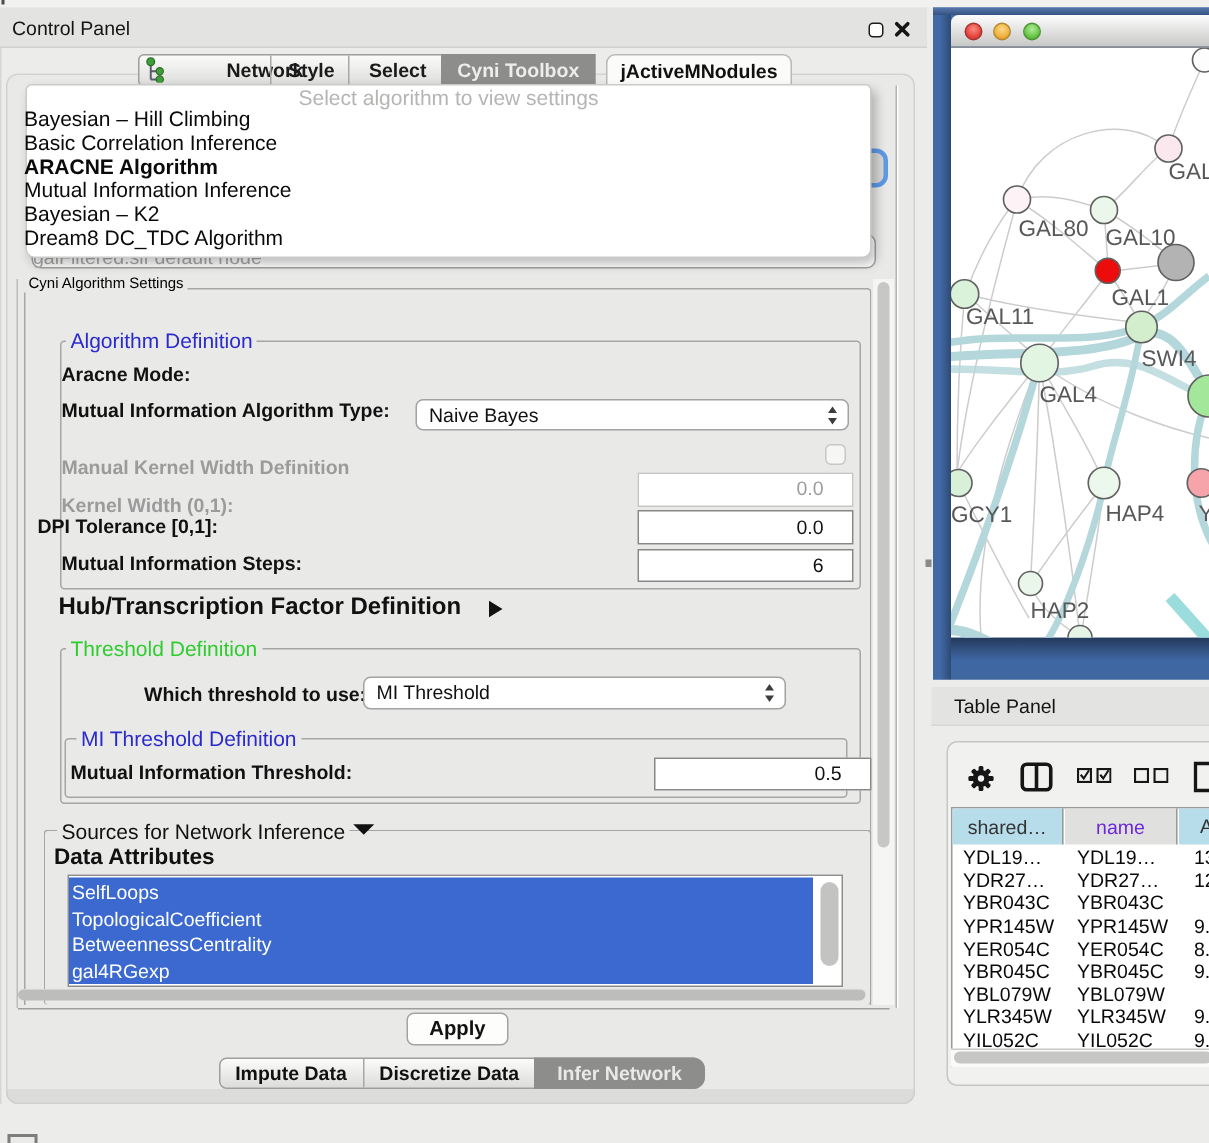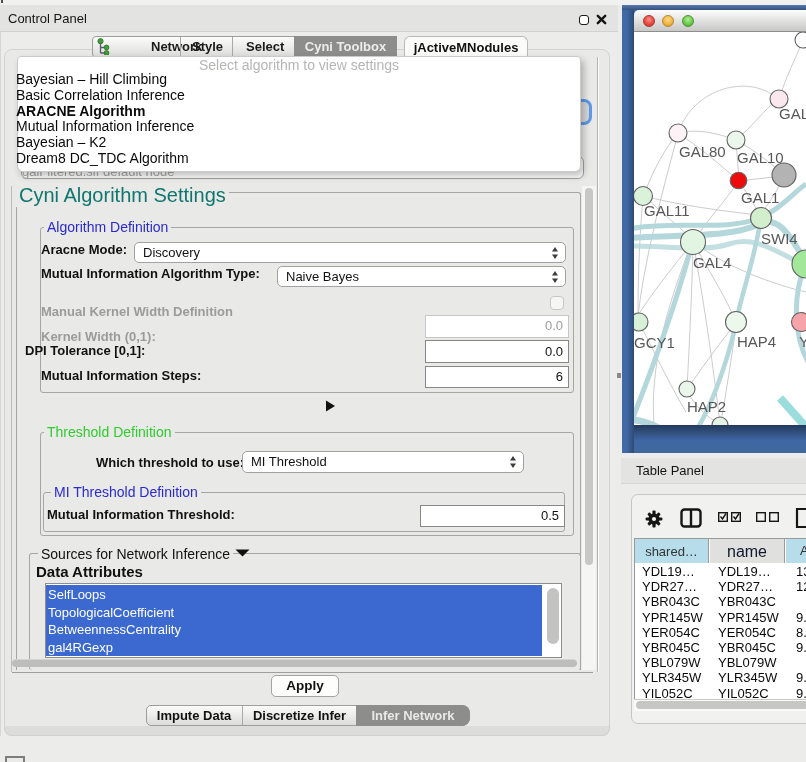--- a/index.html
+++ b/index.html
@@ -6,21 +6,21 @@
 html,body { width:806px; height:762px; overflow:hidden; background:#ececeb;
   font-family:"Liberation Sans", sans-serif; }
 .abs { position:absolute; }
 #stage { position:relative; width:806px; height:762px; overflow:hidden; }
 .lbl { position:absolute; font-size:13px; font-weight:bold; color:#111; white-space:nowrap; }
 .dis { color:#9b9b9b;margin-top:12px; }
 .combo { position:absolute; background:#fff; border:1px solid #a2a2a1; border-radius:5px;
   font-size:13px; color:#111; line-height:20px; padding-left:8px; white-space:nowrap; }
 .combo .arr { position:absolute; right:6px; top:3px; width:8px; height:14px; }
 .field { position:absolute; background:#fff; border:1px solid #4e4e4e; font-size:13px;
-  color:#111; text-align:right; padding-right:5px; line-height:20px; }
+  color:#111; text-align:right; padding-right:19px; line-height:20px; }
 .grp { position:absolute; border:1px solid #a6a6a5; border-radius:3px; }
 .grplbl { position:absolute; font-size:13px; background:#e9e9e8; padding:0 3px; white-space:nowrap; }
 </style>
 </head>
 <body>
 <div id="stage">
 
 <div class="abs" style="left:0;top:0;width:806px;height:5px;background:#f1f1f0;"></div>
 <div class="abs" style="left:1px;top:0;width:2px;height:3px;background:#4c4c4c;"></div>
 
@@ -55,66 +55,63 @@
 <div class="abs" style="left:21px;top:156px;width:563px;height:23px;background:#fff;border:1px solid #a2a2a1;border-radius:6px;"></div>
 <div class="abs" style="left:22px;top:164px;font-size:13px;color:#a9a9a8;white-space:nowrap;">galFiltered.sif default node</div>
 <div class="abs" style="left:597px;top:57px;width:1px;height:615px;background:#b3b3b2;"></div>
 <div class="abs" style="left:598px;top:57px;width:1px;height:615px;background:#fdfdfc;"></div>
 
 <div class="abs" style="left:11px;top:186px;width:1px;height:486px;background:#bcbcbb;"></div>
 <div class="abs" style="left:582px;top:186px;width:14px;height:484px;background:#f5f5f4;"></div>
 <div class="abs" style="left:585px;top:188px;width:8px;height:377px;background:#c7c7c6;border-radius:4px;"></div>
 
 <div class="grp" style="left:16px;top:192px;width:565px;height:478px;border-bottom:none;border-radius:3px 3px 0 0;"></div>
-<div class="grplbl" style="left:16px;top:184px;font-size:20px;color:#0f766e;">Cyni Algorithm Settings</div>
+<div class="grplbl" style="left:16px;top:184px;font-size:10px;color:#000000;">Cyni Algorithm Settings</div>
 
 <div class="grp" style="left:40px;top:227px;width:534px;height:166px;"></div>
 <div class="grplbl" style="left:44px;top:219px;font-size:14px;color:#2a2ace;">Algorithm Definition</div>
 
 <div class="lbl" style="left:41px;top:242px;">Aracne Mode:</div>
-<div class="combo" style="left:134px;top:242px;width:432px;height:21px;">Discovery<svg class="arr" width="8" height="14" viewBox="0 0 8 14">
-        <path d="M4 1 L7 5.4 L1 5.4 Z" fill="#3c3c3c"></path>
-        <path d="M4 13 L7 8.6 L1 8.6 Z" fill="#3c3c3c"></path>
-      </svg></div>
 
 <div class="lbl" style="left:41px;top:266px;">Mutual Information Algorithm Type:</div>
 <div class="combo" style="left:277px;top:266px;width:289px;height:21px;">Naive Bayes<svg class="arr" width="8" height="14" viewBox="0 0 8 14">
         <path d="M4 1 L7 5.4 L1 5.4 Z" fill="#3c3c3c"></path>
         <path d="M4 13 L7 8.6 L1 8.6 Z" fill="#3c3c3c"></path>
       </svg></div>
 
 <div class="lbl dis" style="left:41px;top:292px;">Manual Kernel Width Definition</div>
 <div class="abs" style="left:550px;top:296px;width:14px;height:14px;background:#f6f6f5;border:1px solid #c7c7c6;border-radius:4px;"></div>
 
 <div class="lbl dis" style="left:41px;top:317px;">Kernel Width (0,1):</div>
 <div class="field" style="left:425px;top:315px;width:144px;height:23px;border:1px solid #c6c6c5;color:#9c9c9c;">0.0</div>
 
 <div class="lbl" style="left:25px;top:343px;">DPI Tolerance [0,1]:</div>
 <div class="field" style="left:425px;top:340px;width:144px;height:23px;border:1px solid #878786;line-height:21px;">0.0</div>
 
 <div class="lbl" style="left:41px;top:368px;">Mutual Information Steps:</div>
 <div class="field" style="left:425px;top:366px;width:144px;height:22px;border:1px solid #878786;">6</div>
 
+<div class="lbl" style="left:39px;top:396px;font-size:16px;">Hub/Transcription Factor Definition</div>
 <svg class="abs" style="left:324px;top:399px;" width="12" height="14" viewBox="0 0 12 14">
       <path d="M2 1.5 L11 7 L2 12.5 Z" fill="#111"></path>
     </svg>
 
 <div class="grp" style="left:40px;top:432px;width:534px;height:104px;"></div>
 <div class="grplbl" style="left:44px;top:424px;font-size:14px;color:#2ecc2e;">Threshold Definition</div>
 
 <div class="lbl" style="left:96px;top:455px;">Which threshold to use:</div>
 <div class="combo" style="left:242px;top:451px;width:282px;height:22px;">MI Threshold<svg class="arr" width="8" height="14" viewBox="0 0 8 14">
         <path d="M4 1 L7 5.4 L1 5.4 Z" fill="#3c3c3c"></path>
         <path d="M4 13 L7 8.6 L1 8.6 Z" fill="#3c3c3c"></path>
       </svg></div>
 
 <div class="grp" style="left:43px;top:492px;width:522px;height:40px;"></div>
 <div class="grplbl" style="left:51px;top:484px;font-size:14px;color:#2a2ace;">MI Threshold Definition</div>
 <div class="lbl" style="left:47px;top:507px;">Mutual Information Threshold:</div>
-<div class="field" style="left:420px;top:505px;width:145px;height:22px;border:1px solid #878786;">0.5</div>
+<div class="field" style="left:436px;top:505px;width:145px;height:22px;border:1px solid #878786;">0.5</div>
 
 <div class="grp" style="left:29px;top:553px;width:552px;height:117px;border-bottom:none;"></div>
 <div class="grplbl" style="left:38px;top:546px;font-size:14px;color:#111;">Sources for Network Inference</div>
 <svg class="abs" style="left:235px;top:549px;" width="15" height="8" viewBox="0 0 15 8">
       <path d="M0.5 0.5 L14.5 0.5 L7.5 7.5 Z" fill="#111"></path>
     </svg>
 <div class="lbl" style="left:36px;top:563px;font-size:15px;">Data Attributes</div>
 
 <div class="abs" style="left:45px;top:583px;width:517px;height:75px;background:#fff;border:1px solid #8e8e8d;"></div>
 <div class="abs" style="left:46px;top:585px;width:496px;height:71px;background:#3b69cf;"></div>
@@ -125,21 +122,21 @@
 <div class="abs" style="left:547px;top:588px;width:12px;height:56px;background:#c3c3c2;border-radius:6px;"></div>
 
 <div class="abs" style="left:12px;top:659px;width:565px;height:8px;background:#bdbdbc;border-radius:4px;border-top:1px solid #d5d5d4;"></div>
 <div class="abs" style="left:12px;top:672px;width:581px;height:1px;background:#9f9f9e;"></div>
 
 <div class="abs" style="left:271px;top:675px;width:68px;height:22px;background:#fdfdfc;border:1px solid #a3a3a2;border-radius:5px;font-size:13.5px;font-weight:bold;color:#111;text-align:center;line-height:20px;">Apply</div>
 
 <div class="abs" style="left:146px;top:705px;width:324px;height:21px;background:linear-gradient(#fbfbfa,#dcdcdb);border:1px solid #9e9e9d;border-radius:5px 8px 8px 5px;"></div>
 <div class="abs" style="left:146px;top:705px;width:96px;height:21px;font-size:13px;font-weight:bold;color:#111;text-align:center;line-height:21px;">Impute Data</div>
 <div class="abs" style="left:242px;top:706px;width:1px;height:19px;background:#a8a8a7;"></div>
-<div class="abs" style="left:243px;top:705px;width:113px;height:21px;font-size:13px;font-weight:bold;color:#111;text-align:center;line-height:21px;">Discretize Infer</div>
+<div class="abs" style="left:243px;top:705px;width:113px;height:21px;font-size:13px;font-weight:bold;color:#111;text-align:center;line-height:21px;">Discretize Data</div>
 <div class="abs" style="left:356px;top:705px;width:114px;height:21px;background:#8d8d8c;color:#e9e9e8;font-size:13px;font-weight:bold;text-align:center;line-height:21px;border-radius:0 8px 8px 0;">Infer Network</div>
 
 <div class="abs" style="left:17px;top:56px;width:564px;height:116px;background:#fff;border:1px solid #cacac9;border-radius:4px 4px 6px 6px;box-shadow:3px 4px 7px rgba(0,0,0,0.25);"></div>
 <div class="abs" style="left:17px;top:57px;width:564px;text-align:center;font-size:14px;color:#b5b5b4;">Select algorithm to view settings</div>
 <div class="abs" style="left:16px;top:72px;font-size:14px;color:#0a0a0a;line-height:15.8px;white-space:pre;">Bayesian – Hill Climbing
 Basic Correlation Inference
 <b>ARACNE Algorithm</b>
 Mutual Information Inference
 Bayesian – K2
 Dream8 DC_TDC Algorithm</div>
@@ -263,21 +260,21 @@
 <svg class="abs" style="left:756px;top:512px;" width="23" height="10" viewBox="0 0 23 10">
   <rect x="0.7" y="0.7" width="8.6" height="8.6" fill="none" stroke="#161616" stroke-width="1.4"></rect>
   <rect x="13.7" y="0.7" width="8.6" height="8.6" fill="none" stroke="#161616" stroke-width="1.4"></rect>
 </svg>
 <svg class="abs" style="left:795px;top:507px;" width="20" height="22" viewBox="0 0 20 22">
   <path d="M2 2 L12 2 L17 7 L17 20 L2 20 Z" fill="none" stroke="#161616" stroke-width="2.2"></path>
 </svg>
 
 <div class="abs" style="left:634px;top:538px;width:172px;height:173px;background:#fff;border-top:1px solid #9a9a99;border-left:1px solid #9a9a99;"></div>
 <div class="abs" style="left:635px;top:539px;width:74px;height:24px;background:#b7ddeb;border-right:1px solid #9a9a99;font-size:13px;color:#333;text-align:center;line-height:25px;">shared…</div>
-<div class="abs" style="left:710px;top:539px;width:75px;height:24px;background:#e0e0df;border-right:1px solid #9a9a99;font-size:16px;color:#0f172a;text-align:center;line-height:25px;">name</div>
+<div class="abs" style="left:710px;top:539px;width:75px;height:24px;background:#e0e0df;border-right:1px solid #9a9a99;font-size:13px;color:#6d28d9;text-align:center;line-height:25px;">name</div>
 <div class="abs" style="left:786px;top:539px;width:20px;height:24px;background:#b7ddeb;font-size:13px;color:#333;line-height:24px;padding-left:14px;overflow:hidden;">A</div>
 <div class="abs" style="left:634px;top:562px;width:1px;height:1px;"></div>
 
 <div class="abs" style="left:642px;top:564px;font-size:13px;color:#0a0a0a;line-height:15.2px;white-space:pre;">YDL19…
 YDR27…
 YBR043C
 YPR145W
 YER054C
 YBR045C
 YBL079W

